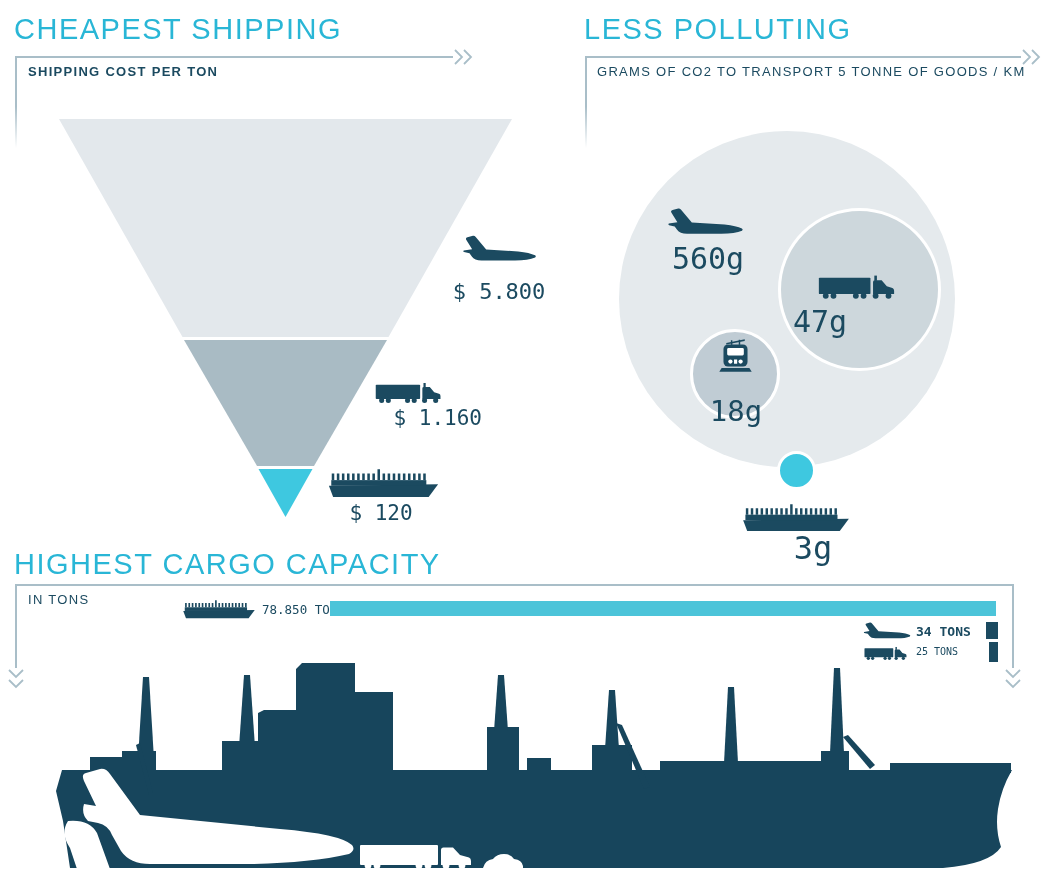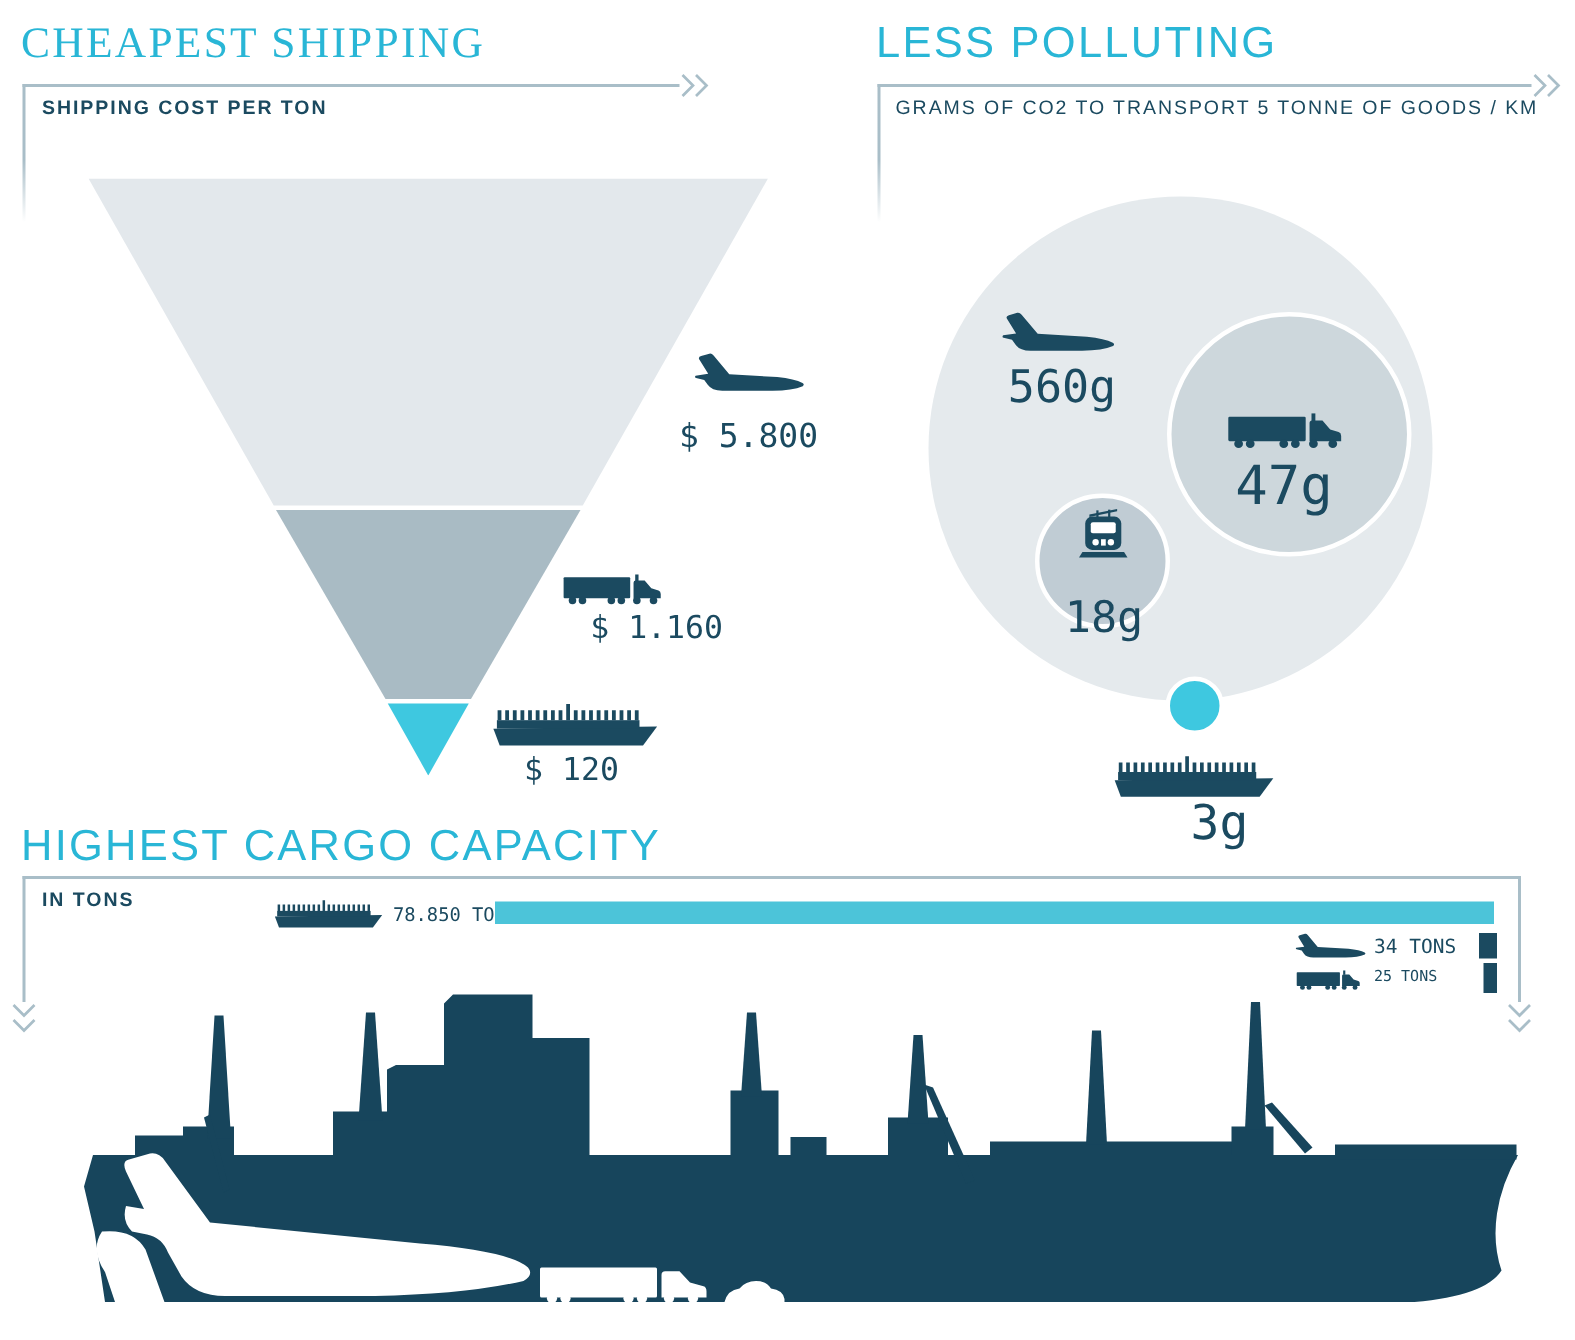--- a/index.html
+++ b/index.html
@@ -17,21 +17,21 @@
   .ringed{border:3px solid #ffffff;}
   .chev path{stroke:var(--line);stroke-width:1.8;fill:none;}
   .ic{fill:var(--dark);}
   .seg-air{fill:var(--funnel-top);}
   .seg-truck{fill:var(--funnel-mid);}
   .seg-ship{fill:var(--tip-cyan);}
   .shipfill{fill:var(--ship);}
   .whitefill{fill:#ffffff;}
   .minibar{background:var(--dark);}
   
-  #p1-title{left:14px;top:13px;font-family:Liberation Serif, serif;}
+  #p1-title{left:14px;top:13px;}
   #p1-topline{left:15px;top:56px;width:438px;}
   #p1-arrow{left:453px;top:49px;}
   #p1-leftline{left:15px;top:56px;height:92px;}
   #p1-sub{left:28px;top:64px;font-weight:bold;}
   #p1-funnel{left:59px;top:119px;}
   #p1-plane{left:462px;top:232px;}
   #p1-label-air{left:437px;top:263px;width:124px;font-size:22px;margin-top:16px;}
   #p1-truck{left:375px;top:377px;}
   #p1-label-truck{left:360px;top:406px;width:122px;font-size:21px;text-align:right;}
   #p1-ship{left:327px;top:466px;}
@@ -42,38 +42,38 @@
   #p2-arrow{left:1021px;top:49px;}
   #p2-leftline{left:585px;top:56px;height:92px;}
   #p2-sub{left:597px;top:64px;}
   #p2-circle-big{left:619px;top:131px;width:336px;height:336px;background:var(--circle-big);}
   #p2-circle-truck{left:778px;top:208px;width:157px;height:157px;background:var(--circle-truck);}
   #p2-circle-train{left:690px;top:329px;width:84px;height:84px;background:var(--circle-train);}
   #p2-circle-ship{left:777px;top:451px;width:33px;height:33px;background:var(--tip-cyan);}
   #p2-plane{left:667px;top:205px;}
   #p2-label-air{left:666px;top:241px;width:84px;font-size:30px;}
   #p2-truck{left:818px;top:269px;}
-  #p2-label-truck{left:812px;top:304px;width:88px;font-size:36px;}
+  #p2-label-truck{left:776px;top:304px;width:88px;font-size:30px;}
   #p2-train{left:717px;top:337px;}
   #p2-label-train{left:700px;top:394px;width:72px;font-size:29px;}
   #p2-ship{left:737px;top:501px;}
   #p2-label-ship{left:774px;top:529px;width:78px;font-size:32px;}
   
   #p3-title{left:14px;top:548px;}
   #p3-topline{left:15px;top:584px;width:998px;}
   #p3-leftline{left:15px;top:584px;height:84px;}
   #p3-rightline{left:1012px;top:584px;height:84px;}
   #p3-larrow{left:8px;top:668px;}
   #p3-rarrow{left:1005px;top:668px;}
-  #p3-sub{left:28px;top:592px;font-weight:bold;}
+  #p3-sub{left:28px;top:592px;}
   #p3-shipicon{left:182px;top:597px;}
   #p3-shiplabel{left:262px;top:602px;font-size:12.5px;}
   #p3-bar{left:330px;top:601px;width:666px;height:15px;background:var(--bar-cyan);}
   #p3-planeicon{left:863px;top:620px;}
-  #p3-label-air{left:916px;top:624px;font-size:13px;}
+  #p3-label-air{left:916px;top:624px;font-size:13px;font-weight:bold;}
   #p3-minibar-air{left:986px;top:622px;width:12px;height:17px;}
   #p3-truckicon{left:864px;top:644px;}
   #p3-label-truck{left:916px;top:646px;font-size:10px;}
   #p3-minibar-truck{left:989px;top:642px;width:9px;height:20px;}
   #p3-bigship{left:50px;top:653px;}
 </style>
 </head>
 <body>
 
 <svg width="0" height="0" style="position:absolute" aria-hidden="true">

